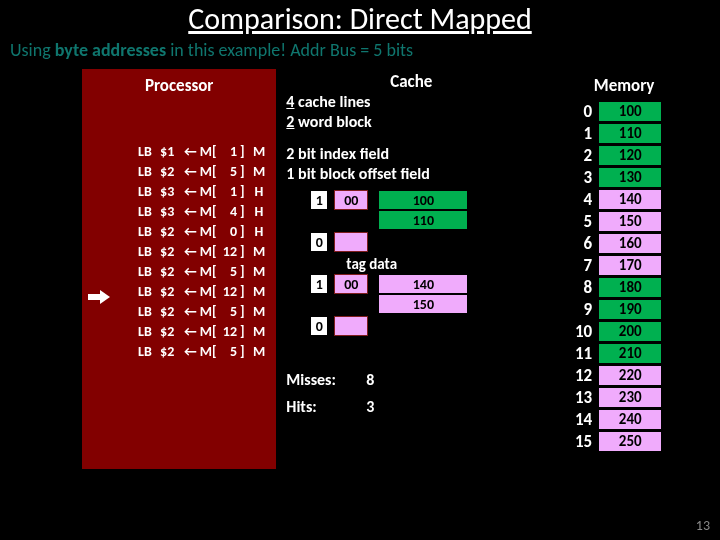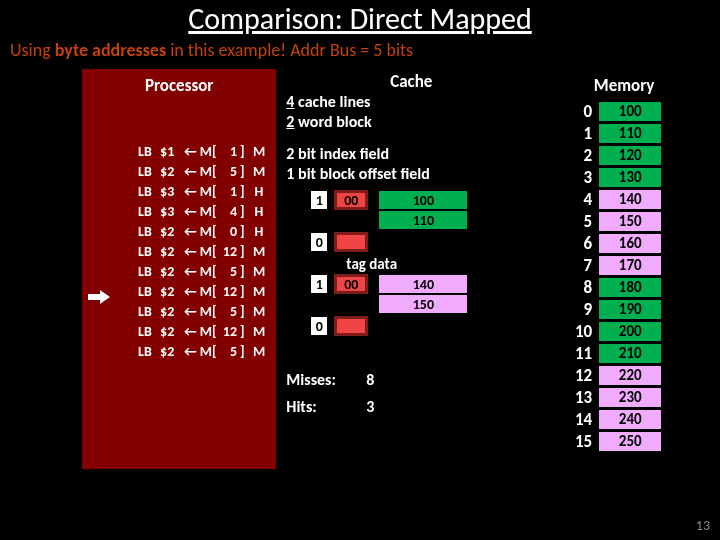--- a/index.html
+++ b/index.html
@@ -14,21 +14,21 @@
   }
   .title {
     color: #fff;
     font-size: 30px;
     text-align: center;
     text-decoration: underline;
     padding-top: 0;
     font-weight: 400;
   }
   .subtitle {
-    color: #c2410c;
+    color: #0f766e;
     font-size: 18px;
     padding: 2px 10px 8px 10px;
   }
   .subtitle b { font-weight: 700; }
   .cols {
     display: flex;
     gap: 0;
     padding: 0 8px;
     justify-content: center;
   }
@@ -87,22 +87,22 @@
     margin-top: 6px;
     margin-left: 24px;
   }
   .cline { display:flex; align-items:flex-start; margin-bottom: 2px; }
   .vbit {
     width: 18px; height: 20px; background:#fff; color:#000;
     text-align:center; font-size:14px; font-weight:700; border:1px solid #000;
     display:flex; align-items:center; justify-content:center;
   }
   .tagcell {
-    width: 34px; height: 20px; background:#ef4444; color:#000;
-    text-align:center; font-size:14px; font-weight:700; border:3px solid #7f1d1d;
+    width: 34px; height: 20px; background:#f0abfc; color:#000;
+    text-align:center; font-size:14px; font-weight:700; border:1px solid #7f1d1d;
     margin-left: 6px;
     display:flex; align-items:center; justify-content:center;
   }
   .datacol { margin-left: 10px; }
   .datacell {
     width: 90px; height: 20px; color:#000;
     text-align:center; font-size:14px; font-weight:700; border:1px solid #000;
     display:flex; align-items:center; justify-content:center;
   }
   .bg-green { background:#00b050; }

